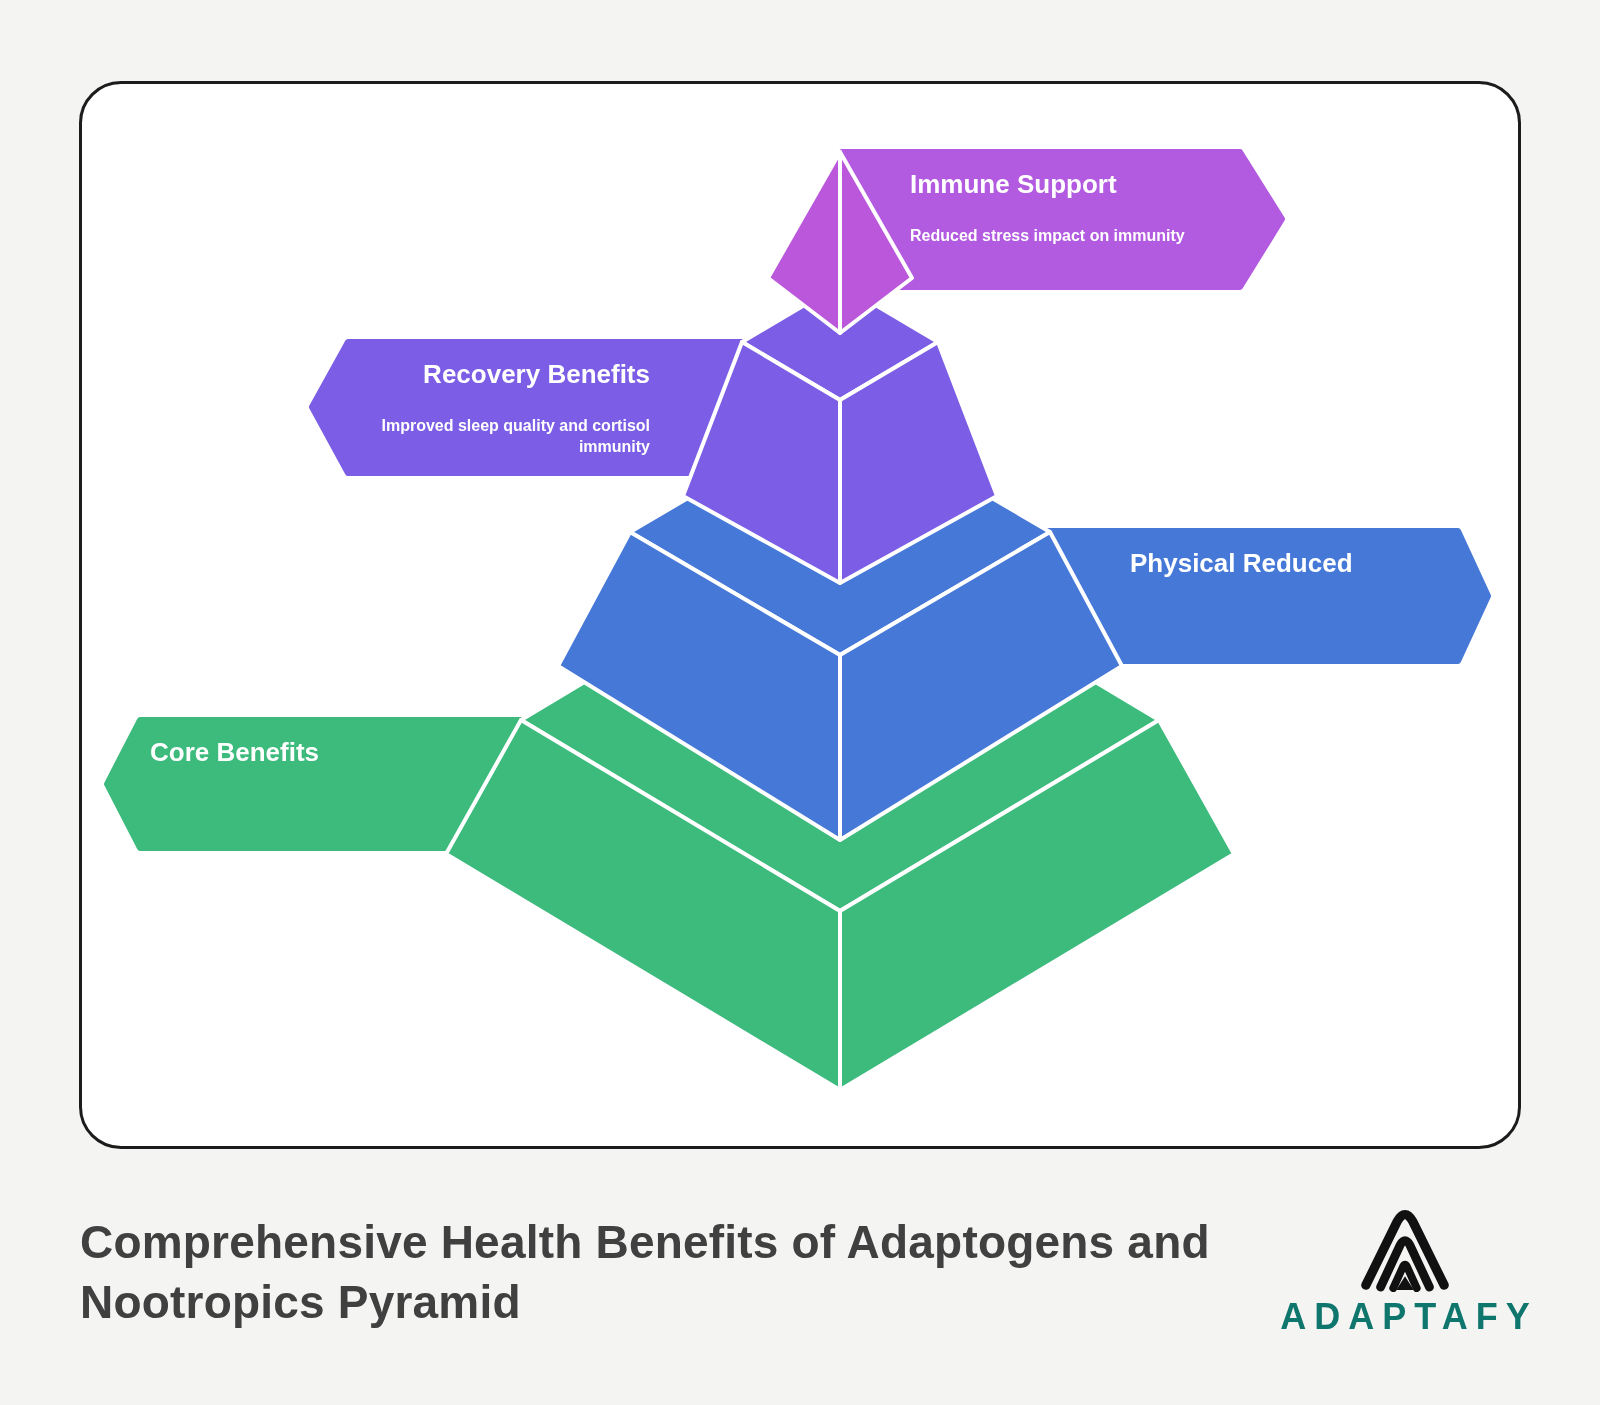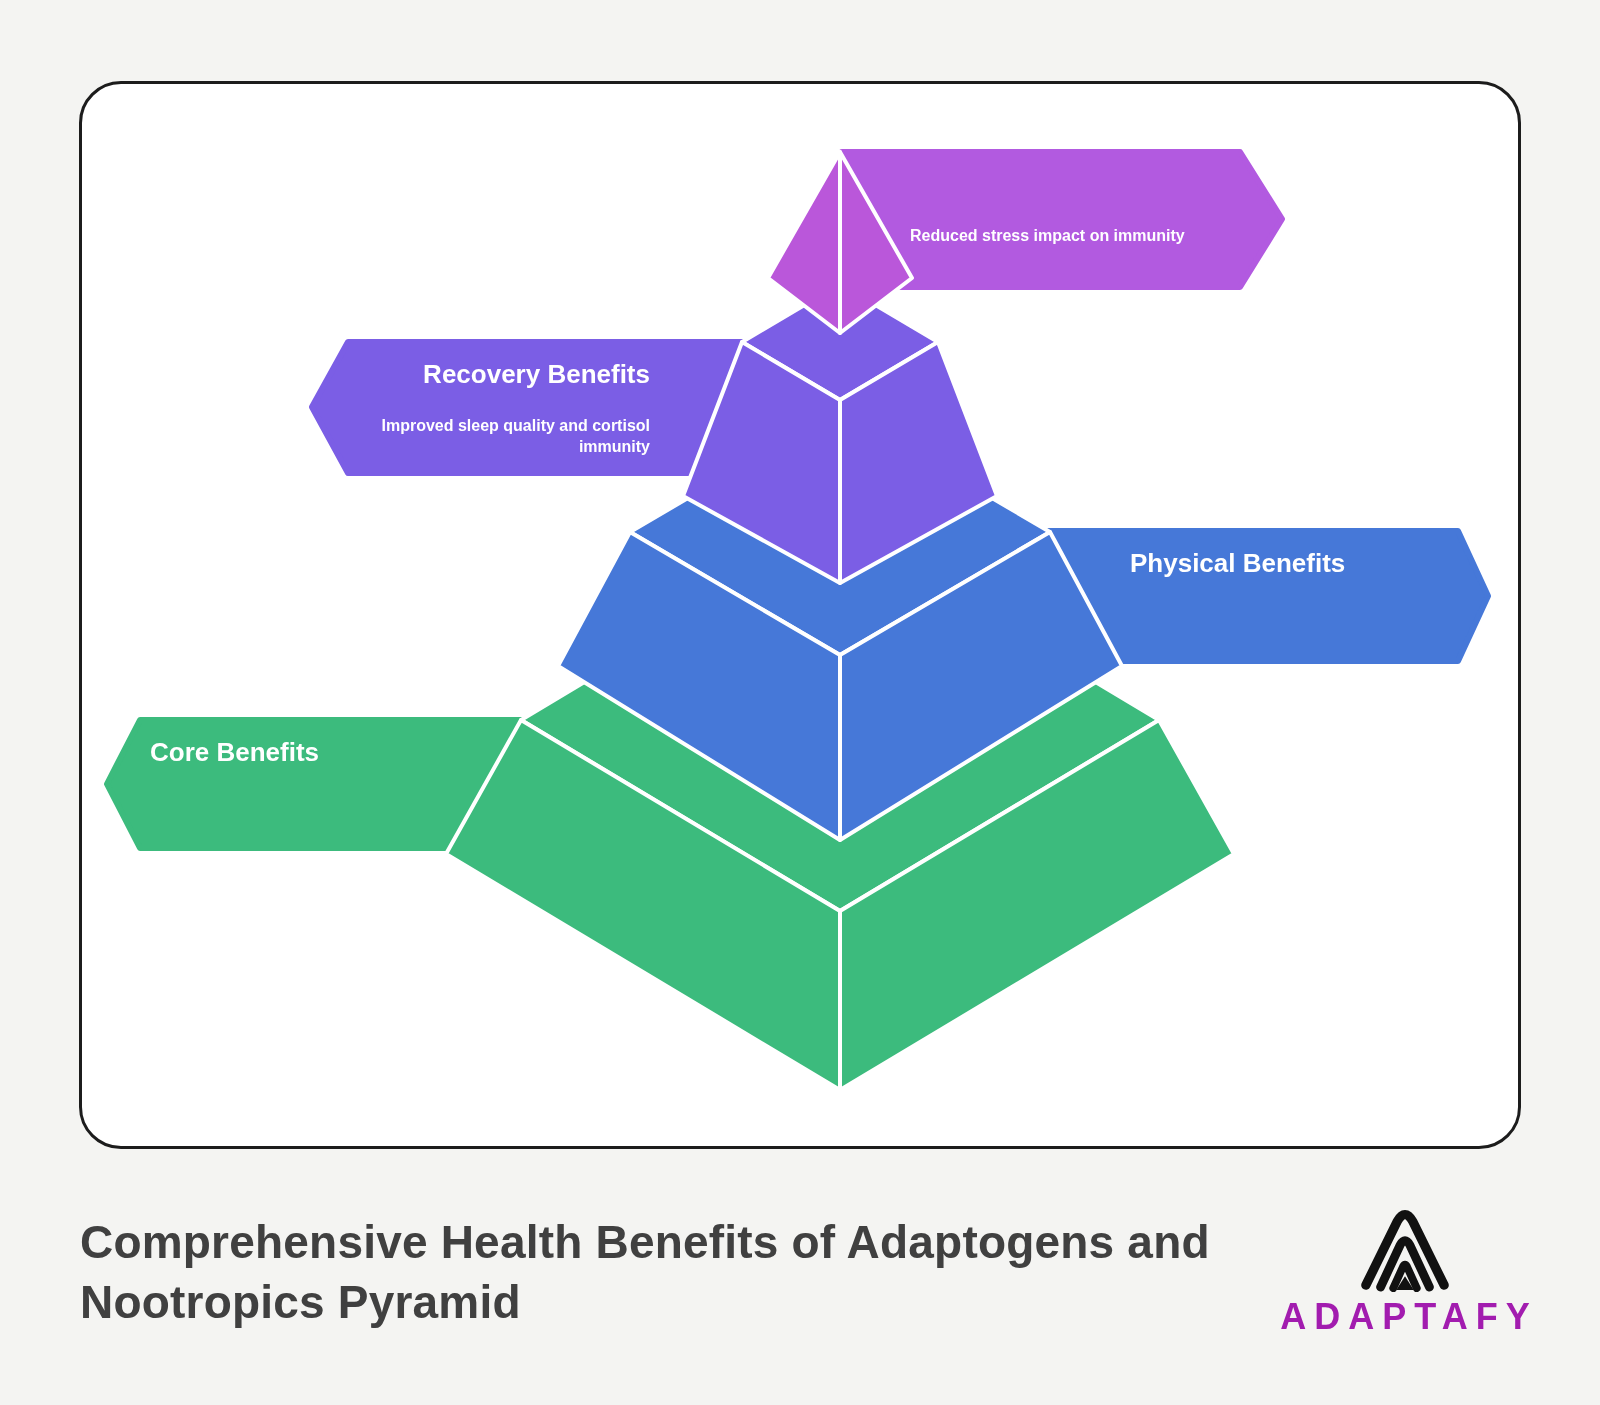--- a/index.html
+++ b/index.html
@@ -32,21 +32,21 @@
     position:absolute;left:80px;top:1212px;width:1160px;
     font-size:46px;font-weight:bold;color:#404040;line-height:60px;
     letter-spacing:0.2px;
   }
   .brand-logo{
     position:absolute;left:1280px;top:1202px;width:250px;height:150px;
     display:flex;flex-direction:column;align-items:center;
   }
   .brand-icon{width:98px;height:90px;display:block;}
   .brand-name{
-    margin-top:4px;font-size:36px;font-weight:bold;color:#a21caf;
+    margin-top:4px;font-size:36px;font-weight:bold;color:#0f766e;
     letter-spacing:8px;white-space:nowrap;text-indent:8px;text-align:right;
   }
 </style>
 </head>
 <body>
 
 <div class="card"></div>
 
 <svg class="pyramid-svg" viewBox="0 0 1600 1405" xmlns="http://www.w3.org/2000/svg">
     <polygon points="140,720 560,720 560,848 140,848 107,784" fill="#3cbb7d" stroke="#3cbb7d" stroke-width="6" stroke-linejoin="round"></polygon>
@@ -60,28 +60,29 @@
     <polygon points="840,655 630,532 558,666 840,840" fill="#4678d8" stroke="#ffffff" stroke-width="4" stroke-linejoin="round"></polygon>
     <polygon points="840,655 1050,532 1122,666 840,840" fill="#4678d8" stroke="#ffffff" stroke-width="4" stroke-linejoin="round"></polygon>
     <polygon points="840,400 742,342 840,284 938,342" fill="#7b5ee5" stroke="#ffffff" stroke-width="4" stroke-linejoin="round"></polygon>
     <polygon points="840,400 742,342 683,496 840,583" fill="#7b5ee5" stroke="#ffffff" stroke-width="4" stroke-linejoin="round"></polygon>
     <polygon points="840,400 938,342 997,496 840,583" fill="#7b5ee5" stroke="#ffffff" stroke-width="4" stroke-linejoin="round"></polygon>
     <polygon points="840,152 768,278 840,333" fill="#ba57da" stroke="#ffffff" stroke-width="4" stroke-linejoin="round"></polygon>
     <polygon points="840,152 912,278 840,333" fill="#ba57da" stroke="#ffffff" stroke-width="4" stroke-linejoin="round"></polygon>
   </svg>
 
 <div class="banner-label label-immune">
+  <div class="banner-title">Immune Support</div>
   <div class="banner-desc">Reduced stress impact on immunity</div>
 </div>
 <div class="banner-label label-recovery">
   <div class="banner-title">Recovery Benefits</div>
   <div class="banner-desc">Improved sleep quality and cortisol immunity</div>
 </div>
 <div class="banner-label label-physical">
-  <div class="banner-title">Physical Benefits</div>
+  <div class="banner-title">Physical Reduced</div>
 </div>
 <div class="banner-label label-core">
   <div class="banner-title">Core Benefits</div>
 </div>
 
 <div class="footer-title">
   <div>Comprehensive Health Benefits of Adaptogens and</div>
   <div>Nootropics Pyramid</div>
 </div>
 

